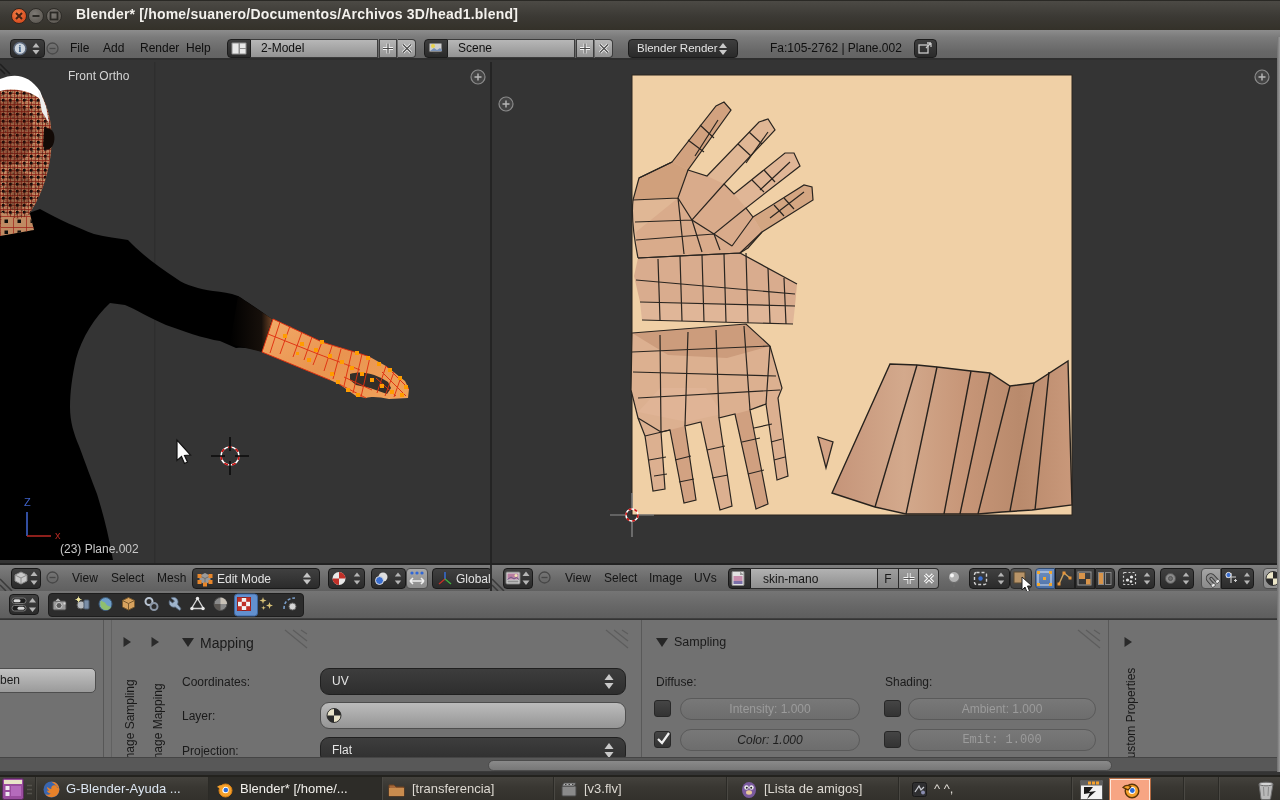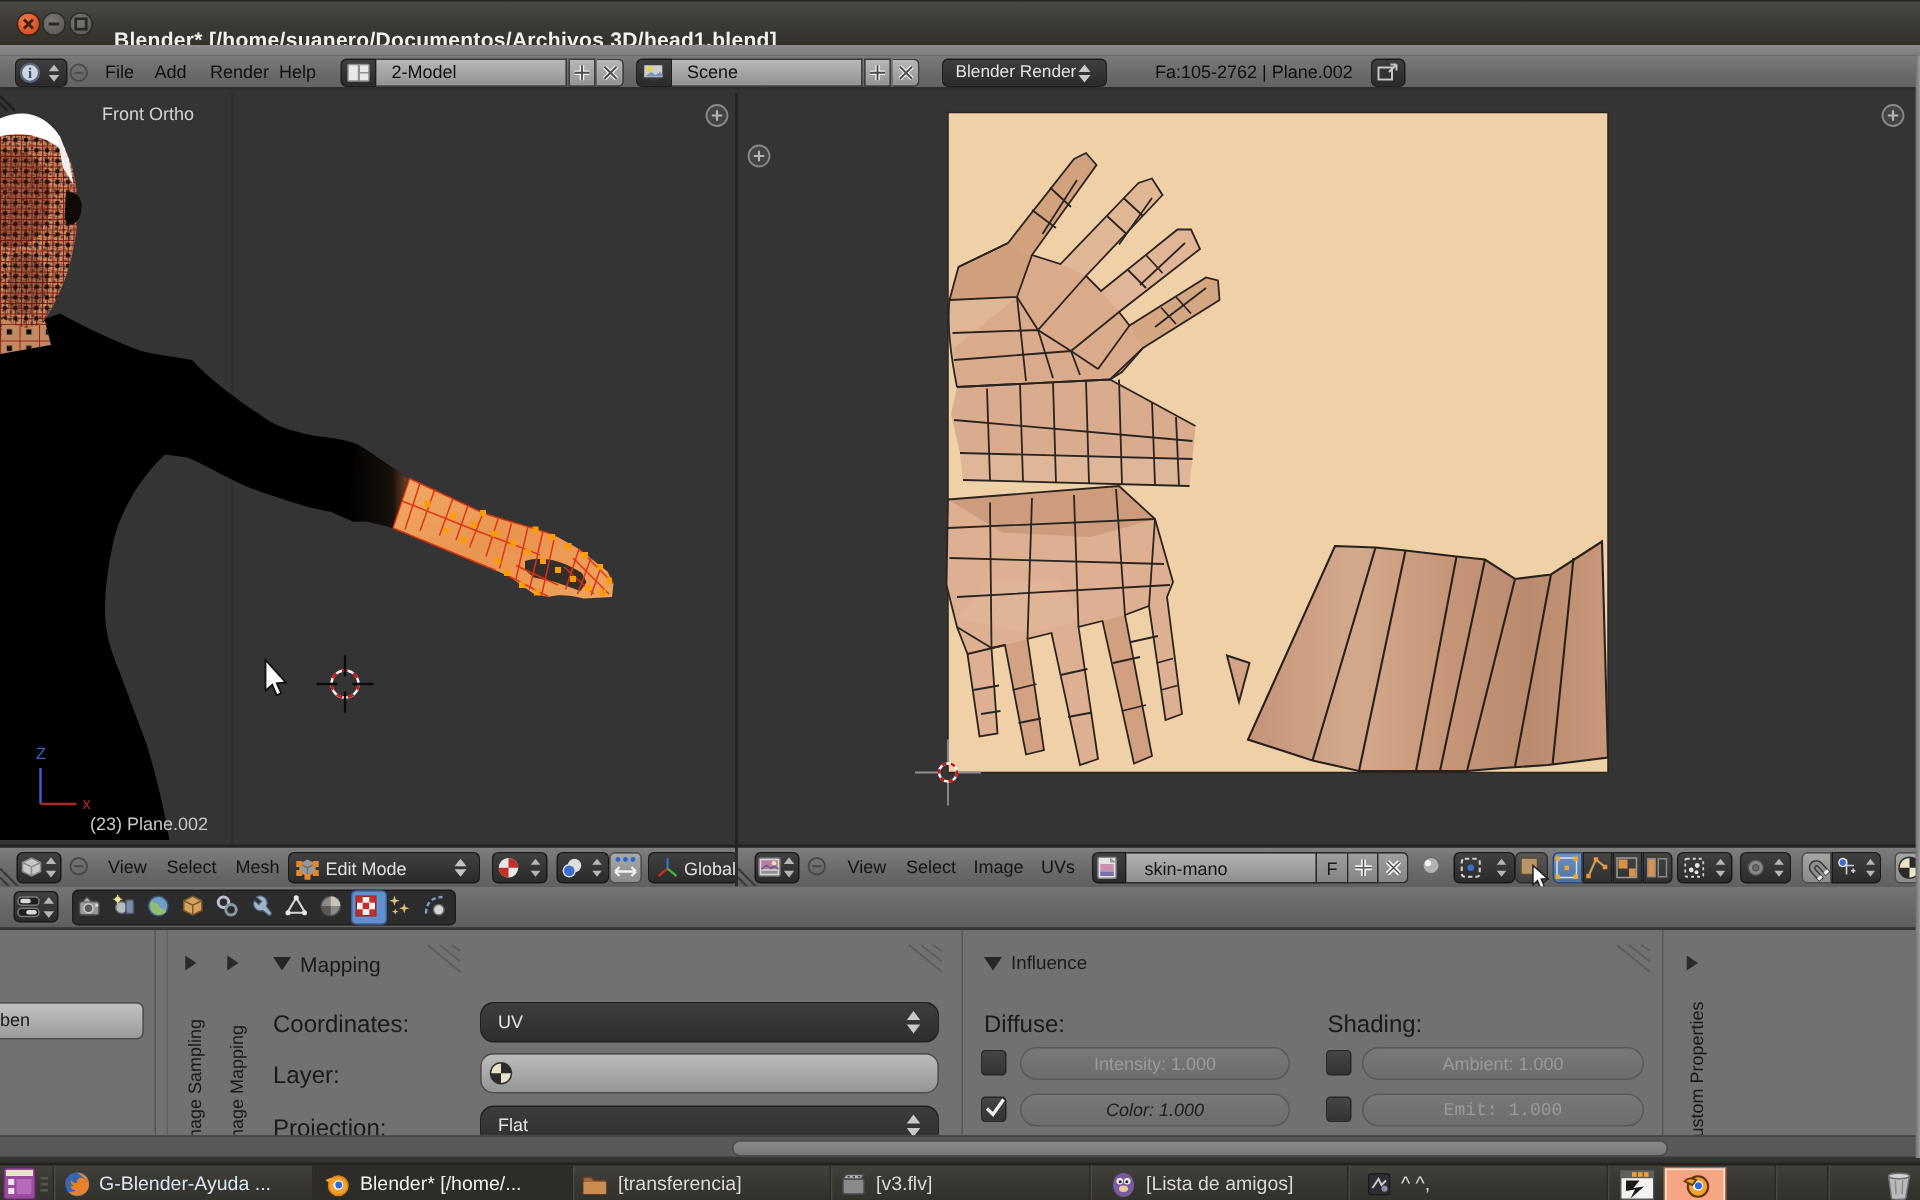--- a/index.html
+++ b/index.html
@@ -7,21 +7,21 @@
   font-family:"Liberation Sans", sans-serif; }
 #root { position:absolute; left:0; top:0; width:1280px; height:800px; }
 .abs { position:absolute; }
 
 
 #titlebar { left:0; top:0; width:1280px; height:30px;
   background:linear-gradient(#4c4a45, #3b3934 55%, #343129);
   border-top:1px solid #2a2925; }
 .wbtn { position:absolute; top:7px; width:16px; height:16px; border-radius:50%; }
 #title { position:absolute; left:76px; top:5px; font-size:14px; font-weight:bold;
-  color:#f3f1ed; letter-spacing:0.2px;margin-top:12px; }
+  color:#f3f1ed; letter-spacing:0.2px; }
 #winstrip { left:0; top:30px; width:1280px; height:7px;
   background:linear-gradient(#8d8d8d,#7b7b7b); }
 
 
 #infohdr { left:0; top:37px; width:1280px; height:23px;
   background:linear-gradient(#7b7b7b,#676767 70%,#646464);
   border-bottom:2px solid #2e2e2e; }
 .menutxt { position:absolute; top:4px; font-size:12px; color:#0f0f0f; }
 .dkw { position:absolute; background:linear-gradient(#3e3e3e,#2a2a2a);
   border:1px solid #1c1c1c; border-radius:4px; }
@@ -56,21 +56,21 @@
 #prophdr { left:0; top:591px; width:1280px; height:28px;
   background:linear-gradient(#757575,#666666 60%,#5e5e5e);
   border-bottom:1px solid #3f3f3f; }
 #propbody { left:0; top:620px; width:1280px; height:137px; background:#717171; overflow:hidden; }
 #hscroll { left:0; top:757px; width:1280px; height:15px; background:#585858;
   border-top:1px solid #454545; border-bottom:1px solid #3a3a3a; }
 #hthumb { position:absolute; left:488px; top:2px; width:624px; height:11px;
   background:linear-gradient(#8a8a8a,#777777); border-radius:6px; border:1px solid #4c4c4c; }
 
 
-.plabel { position:absolute; font-size:16px; color:#1a1a1a; }
+.plabel { position:absolute; font-size:12px; color:#1a1a1a; }
 .pill { position:absolute; height:22px; border-radius:11px; border:1px solid #5a5a5a;
   background:linear-gradient(#787878,#6d6d6d); font-size:12px; text-align:center; }
 .chk { position:absolute; width:17px; height:17px; border-radius:3px;
   background:linear-gradient(#454545,#333333); border:1px solid #272727; }
 .ddk { position:absolute; height:27px; border-radius:9px;
   background:linear-gradient(#3d3d3d,#2e2e2e); border:1px solid #202020;
   color:#e5e5e5; font-size:12px; }
 .vtext { position:absolute; font-size:12px; color:#191919;
   transform-origin:0 0; transform:rotate(-90deg); white-space:nowrap; }
 
@@ -717,21 +717,21 @@
     <svg class="abs" style="left:602px; top:122px;" width="14" height="17">
         <path d="M7,1 l4.5,6 h-9 Z" fill="#c9c9c9"></path>
         <path d="M7,16 l4.5,-6 h-9 Z" fill="#c9c9c9"></path>
       </svg>
 
     <div class="abs" style="left:641px; top:0; width:1px; height:137px; background:#595959;"></div>
 
     <svg class="abs" style="left:655px; top:15px;" width="14" height="14">
         <path d="M1,3 L13,3 L7,12 Z" fill="#262626"></path>
       </svg>
-    <div class="plabel" style="left:674px; top:15px; font-size:12.5px;">Influence</div>
+    <div class="plabel" style="left:674px; top:15px; font-size:12.5px;">Sampling</div>
     <div class="plabel" style="left:656px; top:55px;">Diffuse:</div>
     <div class="chk" style="left:654px; top:80px;"></div>
     <div class="pill" style="left:680px; top:78px; width:180px; color:#9b9b9b; line-height:21px;">Intensity: 1.000</div>
     <div class="chk" style="left:654px; top:111px;"></div>
     <svg class="abs" style="left:654px; top:109px;" width="19" height="19">
         <path d="M4,10 L8,14 L15,4" stroke="#f0f0f0" stroke-width="2.2" fill="none"></path>
       </svg>
     <div class="pill" style="left:680px; top:109px; width:180px; color:#1d1d1d; line-height:21px;font-style:italic;">Color: 1.000</div>
     <div class="plabel" style="left:885px; top:55px;">Shading:</div>
     <div class="chk" style="left:884px; top:80px;"></div>

